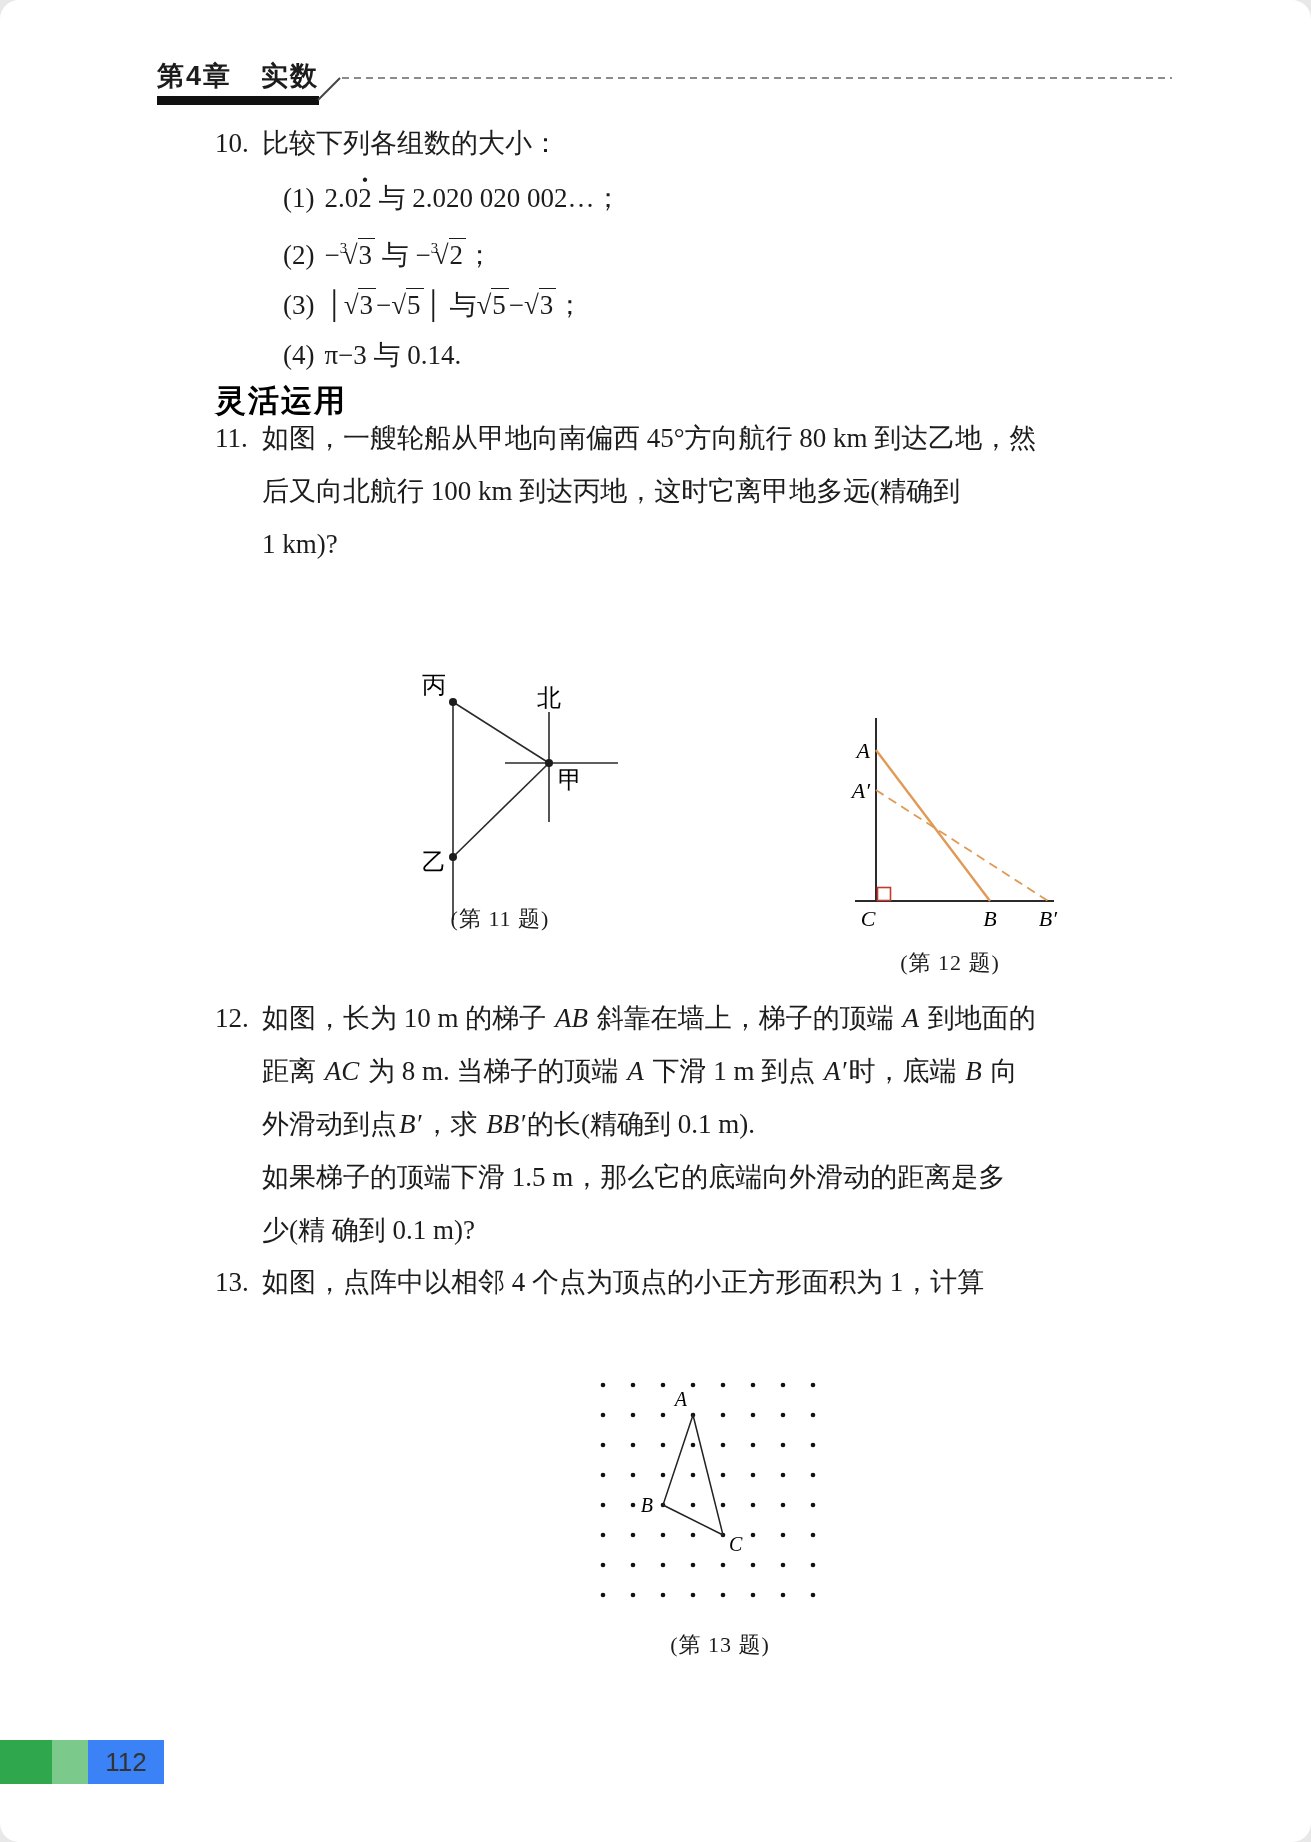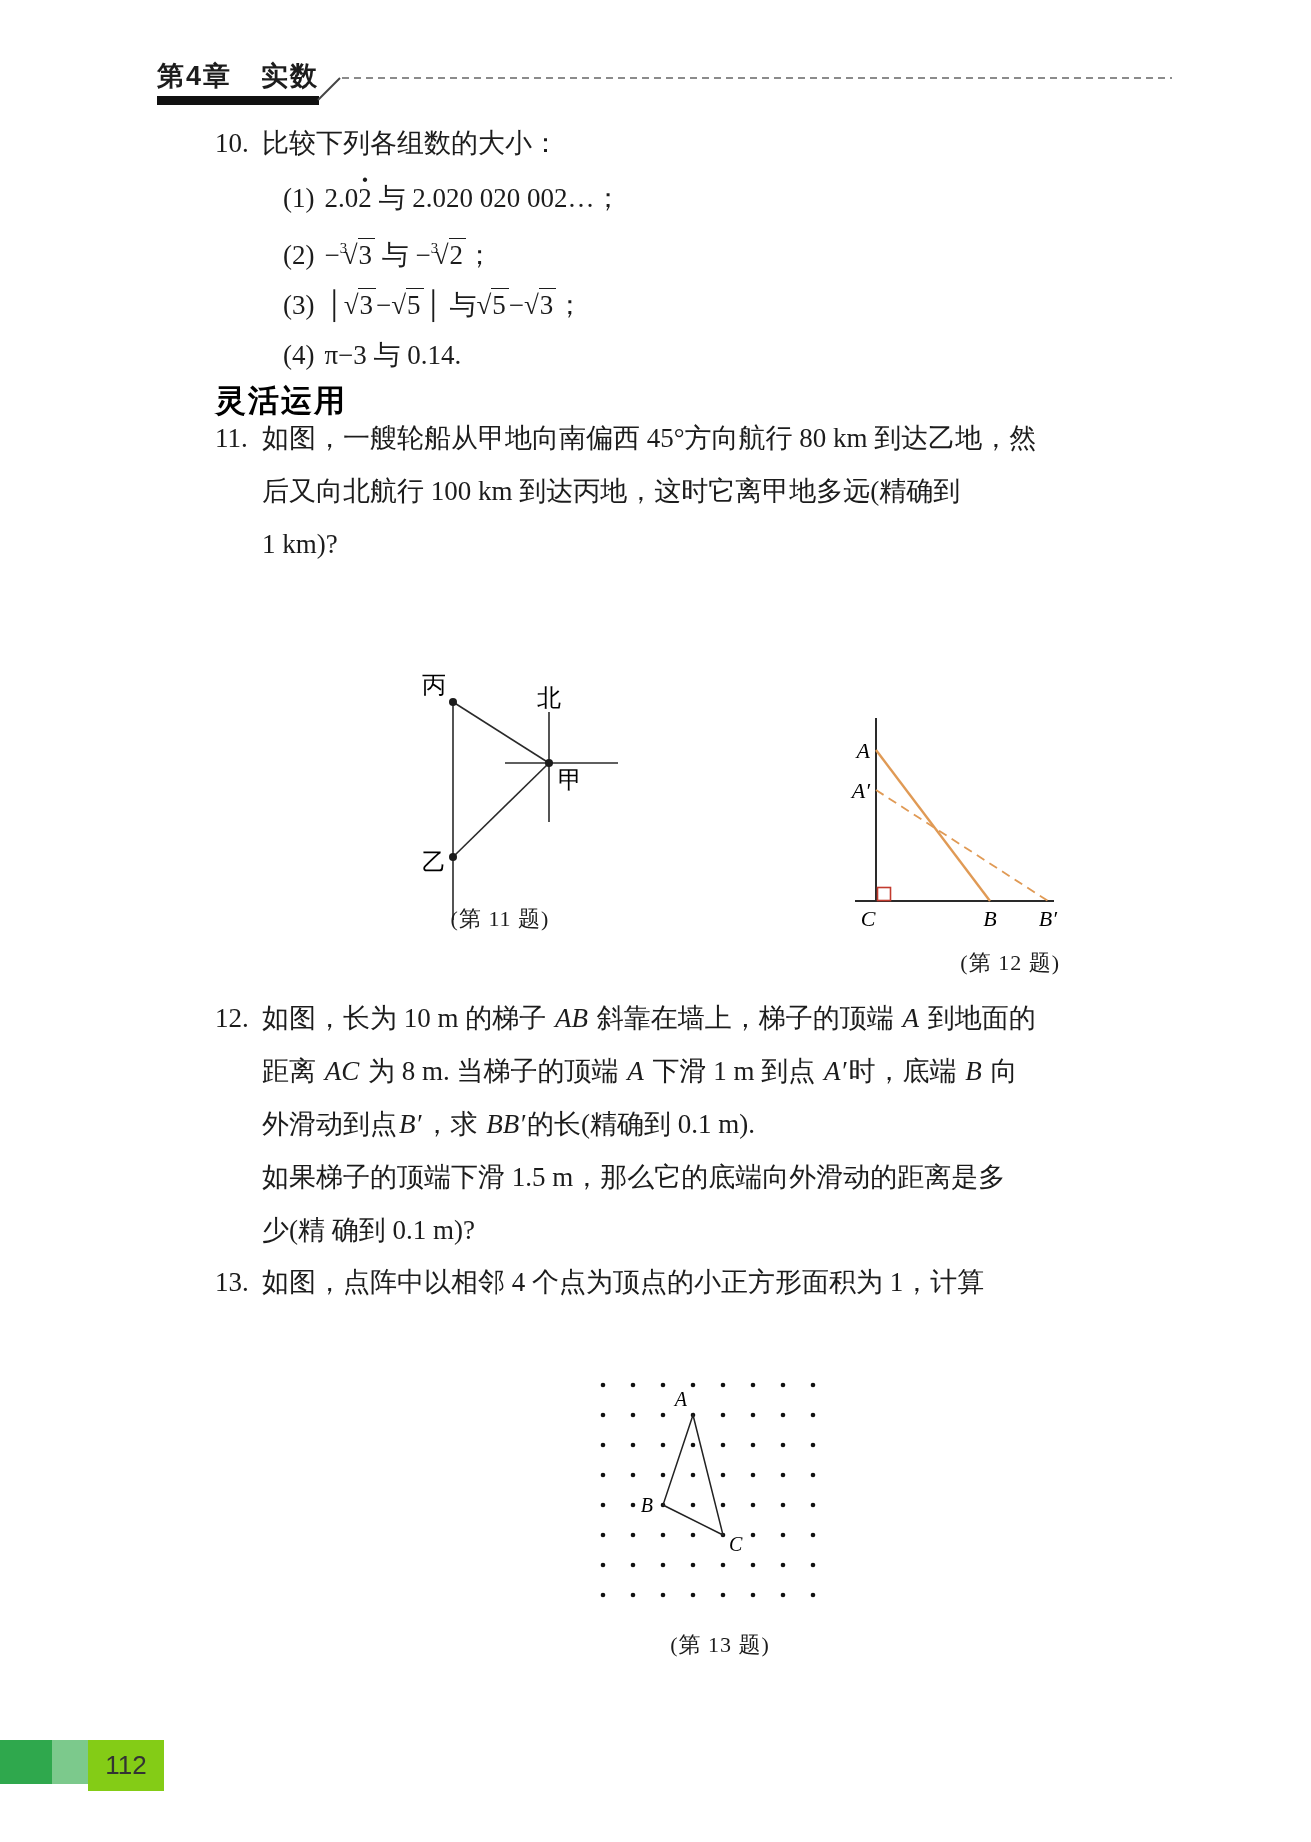--- a/index.html
+++ b/index.html
@@ -1,17 +1,17 @@
 <!DOCTYPE html>
 <html><head>
 <meta charset="utf-8">
 <style>
   html,body{margin:0;padding:0;background:#e8e8e8;}
   .page{position:relative;width:1311px;height:1842px;margin:0 auto;background:#ffffff;
-        font-family:"Liberation Serif","DejaVu Serif",serif;color:#1c1c1c;overflow:hidden;}
+        font-family:"Liberation Serif","DejaVu Serif",serif;color:#1c1c1c;overflow:hidden;border-radius:19px;}
 
   
   .chapter-title{position:absolute;left:157px;top:58px;font-size:27px;font-weight:bold;
                  font-family:"Liberation Sans","DejaVu Sans",sans-serif;letter-spacing:2px;}
   .chapter-bar{position:absolute;left:157px;top:96px;width:162px;height:9px;background:#111;}
   .header-rule{position:absolute;left:150px;top:60px;}
 
   
   .prob{position:absolute;font-size:27px;line-height:53px;}
   .prow{display:flex;align-items:flex-end;}
@@ -39,21 +39,21 @@
   .caption{position:absolute;font-size:22px;text-align:center;letter-spacing:1px;}
   svg text{font-family:"Liberation Serif","DejaVu Serif",serif;}
   .lbl-cjk{font-size:24px;}
   .lbl-var{font-size:22px;font-style:italic;}
   .lbl-var-sm{font-size:20px;font-style:italic;}
 
   
   .footer{position:absolute;left:0;top:1740px;height:44px;display:flex;}
   .fseg1{width:52px;height:44px;background:#2fa84d;}
   .fseg2{width:36px;height:44px;background:#7cc98c;}
-  .fseg3{width:76px;height:51px;background:#84cc16;display:flex;align-items:center;justify-content:center;
+  .fseg3{width:76px;height:44px;background:#3b82f6;display:flex;align-items:center;justify-content:center;
          font-family:"Liberation Sans","DejaVu Sans",sans-serif;font-size:26px;color:#333;}
 </style>
 </head>
 <body>
 
 <div class="page">
 
   <div class="chapter-title">第4章　实数</div>
   <div class="chapter-bar"></div>
   <svg class="header-rule" width="1040" height="50">
@@ -124,21 +124,21 @@
     <line x1="35" y1="201" x2="234" y2="201" stroke="#2a2a2a" stroke-width="2"></line>
     <line x1="56" y1="50" x2="170" y2="201" stroke="#e09a55" stroke-width="2.4"></line>
     <line x1="56" y1="90" x2="228" y2="201" stroke="#e09a55" stroke-width="1.8" stroke-dasharray="9 6"></line>
     <rect x="57.5" y="187.5" width="13" height="13" fill="none" stroke="#c23b2e" stroke-width="1.6"></rect>
     <text x="50" y="58" text-anchor="end" class="lbl-var">A</text>
     <text x="50" y="98" text-anchor="end" class="lbl-var">A′</text>
     <text x="48" y="226" text-anchor="middle" class="lbl-var">C</text>
     <text x="170" y="226" text-anchor="middle" class="lbl-var">B</text>
     <text x="228" y="226" text-anchor="middle" class="lbl-var">B′</text>
   </svg>
-  <div class="caption" style="left:840px;top:948px;width:220px;text-align:right;">(第 12 题)</div>
+  <div class="caption" style="left:840px;top:948px;width:220px;">(第 12 题)</div>
 
   <div class="prob" style="left:215px;top:992px;">
     <div class="prow">
       <span class="pnum">12.</span>
       <span class="ptext"><span>如图，长为 10 m 的梯子 </span><span class="var">AB</span><span> 斜靠在墙上，梯子的顶端 </span><span class="var">A</span><span> 到地面的</span></span>
     </div>
     <div class="prow">
         <span class="pindent"></span>
       <span class="ptext"><span>距离 </span><span class="var">AC</span><span> 为 8 m.  当梯子的顶端 </span><span class="var">A</span><span> 下滑 1 m 到点 </span><span class="var">A′</span><span>时，底端 </span><span class="var">B</span><span> 向</span></span>
       </div>

